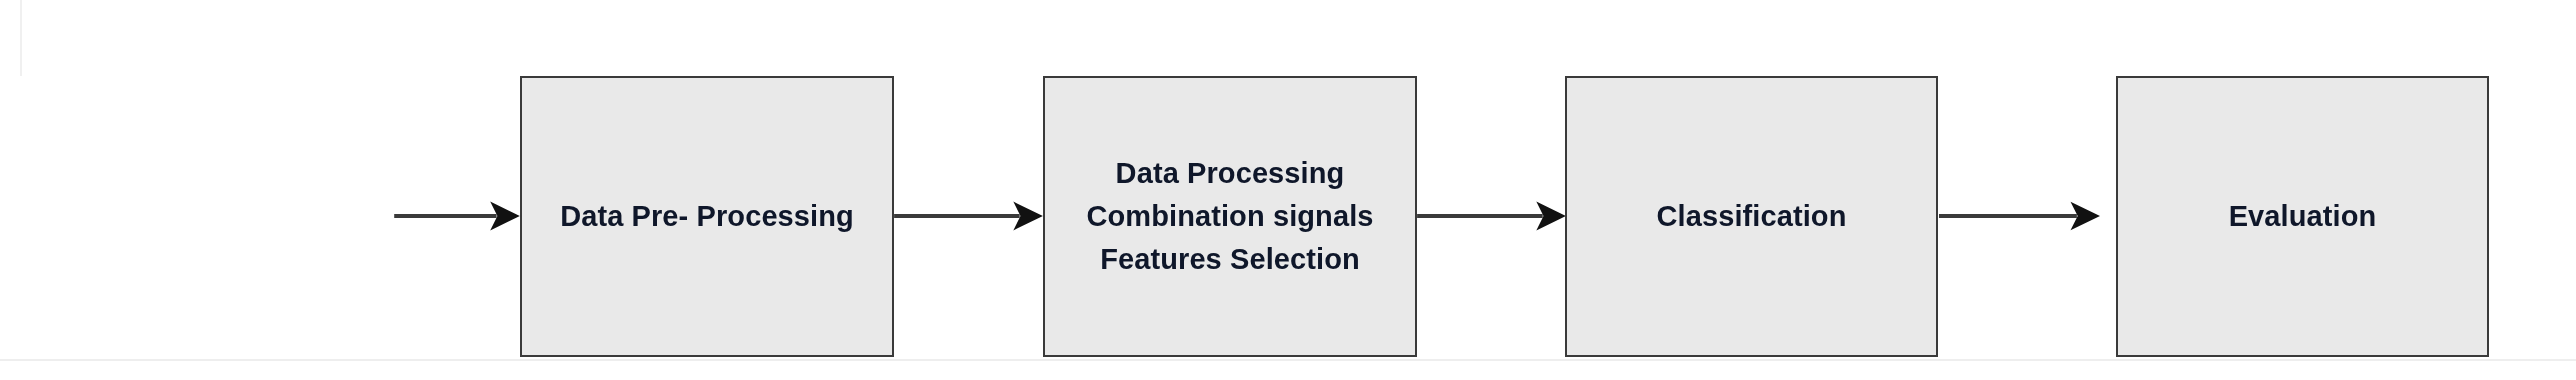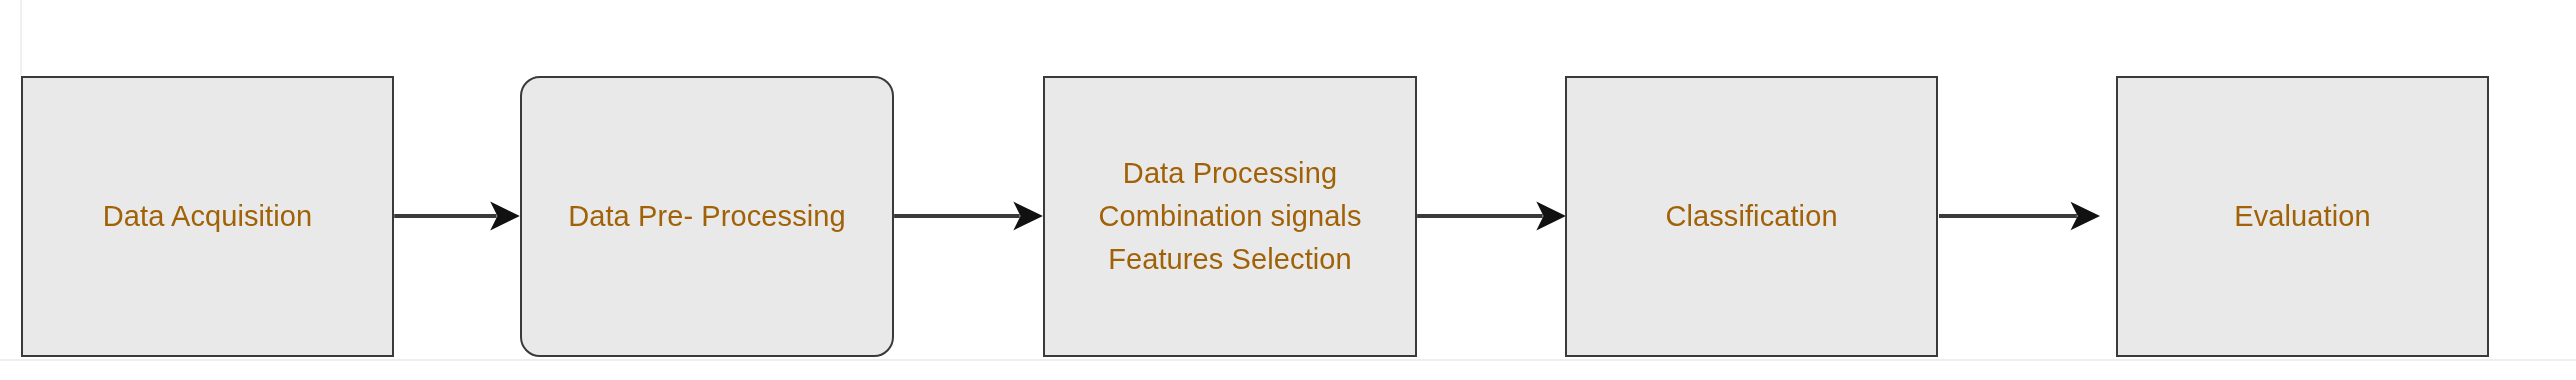--- a/index.html
+++ b/index.html
@@ -33,53 +33,51 @@
     background:#e9e9e9;
     border:2.4px solid #3a3a3a;
     display:flex;
     align-items:center;
     justify-content:center;
     text-align:center;
   }
   .node-label{
     font-size:29px;
     line-height:43px;
-    color:#a16207;
+    color:#0f172a;
     letter-spacing:0.1px;
     white-space:pre-line;
     padding:0 8px;
+    font-weight:bold;
   }
   
   .edge{
     position:absolute;
     height:32px;
     display:block;
   }
   .edge svg{display:block;overflow:visible;}
 </style>
 </head>
 <body>
 
 <div id="canvas">
 
   <div class="guide-v" style="left:20px;top:0;height:76px;"></div>
   <div class="guide-h" style="left:0;top:359px;width:2576px;"></div>
 
-  <div class="node" style="left:21px;top:76px;width:373px;height:281px;">
-    <div class="node-label">Data Acquisition</div>
-  </div>
 
   <div class="edge" style="left:394px;top:200px;width:126px;">
     <svg width="126" height="32" viewBox="0 0 157 40" xmlns="http://www.w3.org/2000/svg">
       <line x1="0" y1="20" x2="128" y2="20" stroke="#3a3a3a" stroke-width="5"></line>
       <path d="M157 20 L120 38 L129 20 L120 2 Z" fill="#111111"></path>
     </svg>
   </div>
 
-  <div class="node" style="left:520px;top:76px;width:374px;height:281px;border-radius:20px;">
+  <div class="node" style="left:520px;top:76px;width:374px;height:281px;">
     <div class="node-label">Data Pre- Processing</div>
   </div>
 
   <div class="edge" style="left:894px;top:200px;width:149px;">
     <svg width="149" height="32" viewBox="0 0 186 40" xmlns="http://www.w3.org/2000/svg">
       <line x1="0" y1="20" x2="157" y2="20" stroke="#3a3a3a" stroke-width="5"></line>
       <path d="M186 20 L149 38 L158 20 L149 2 Z" fill="#111111"></path>
     </svg>
   </div>
 

